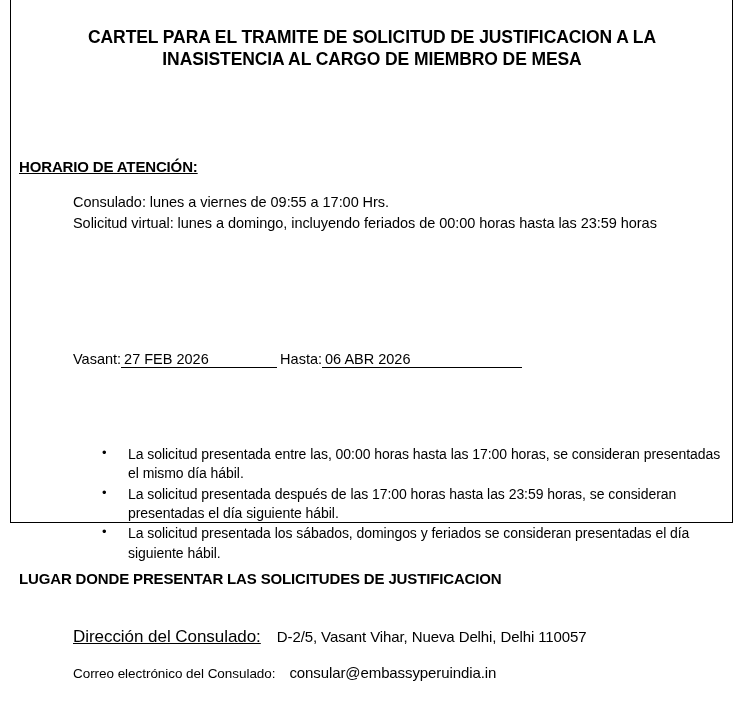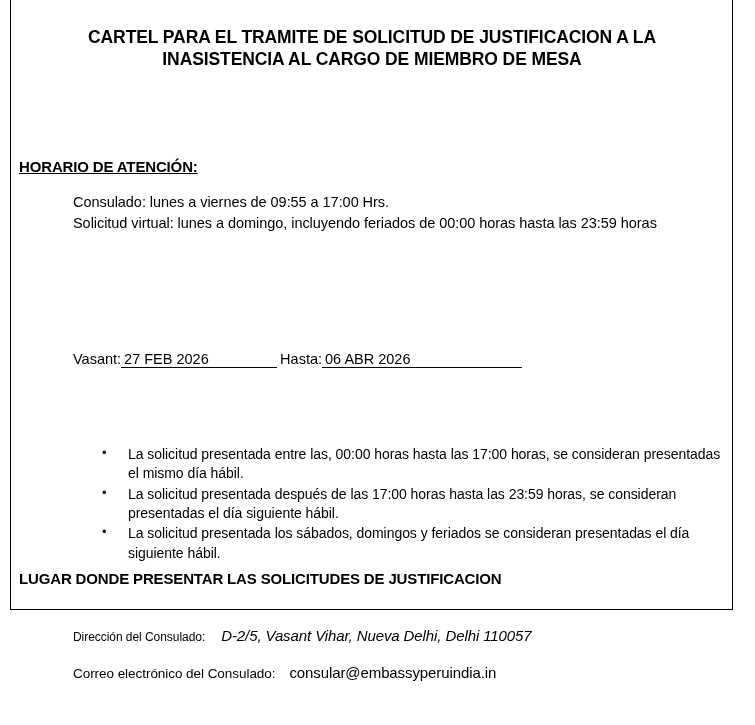--- a/index.html
+++ b/index.html
@@ -14,21 +14,21 @@
     color: #000000;
     position: relative;
     overflow: hidden;
   }
 
   #page-frame {
     position: absolute;
     left: 10px;
     top: 0px;
     width: 723px;
-    height: 610px;
+    height: 523px;
     border: 1.5px solid #000000;
     border-top: none;
     box-sizing: border-box;
     background: #ffffff;
   }
 
   .inner {
     position: relative;
     width: 100%;
     height: 100%;
@@ -131,28 +131,28 @@
   }
 
   
   #address-row {
     position: absolute;
     left: 62px;
     top: 627px;
     white-space: nowrap;
   }
   #address-row .addr-label {
-    font-size: 12px;
-    letter-spacing: -0.05px;
+    font-size: 17px;
+    letter-spacing: -0.05px;
+    text-decoration: underline;
   }
   #address-row .addr-value {
     font-size: 15px;
     letter-spacing: -0.1px;
     margin-left: 16px;
-    font-style: italic;
   }
   #email-row {
     position: absolute;
     left: 62px;
     top: 664px;
     white-space: nowrap;
   }
   #email-row .mail-label {
     font-size: 13.5px;
     letter-spacing: -0.05px;

